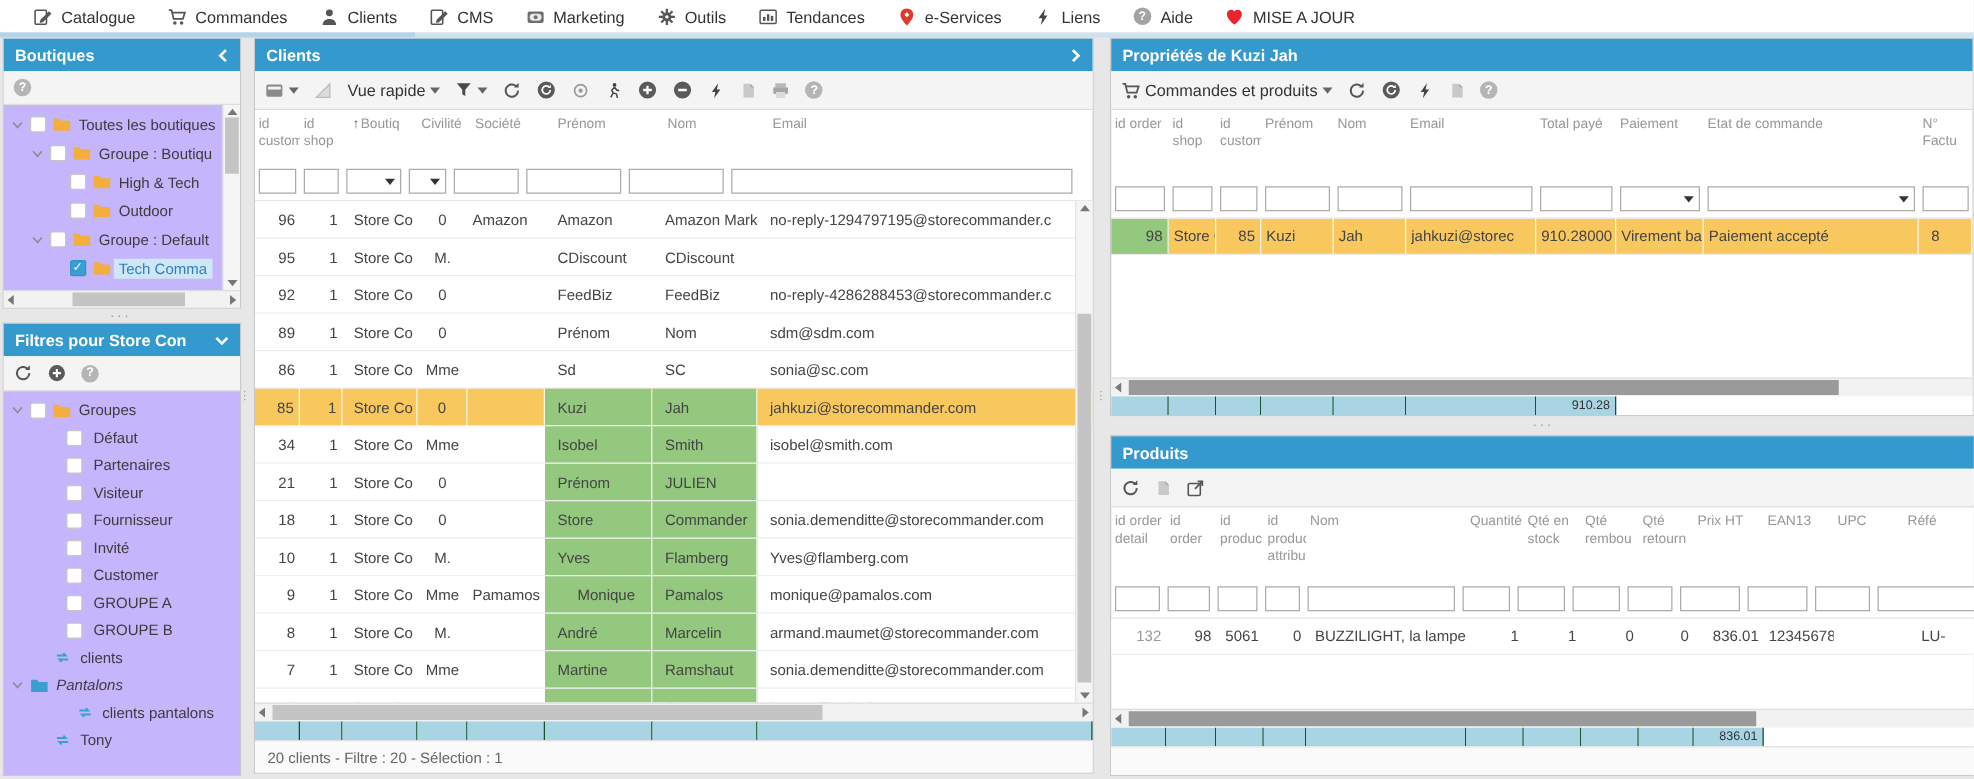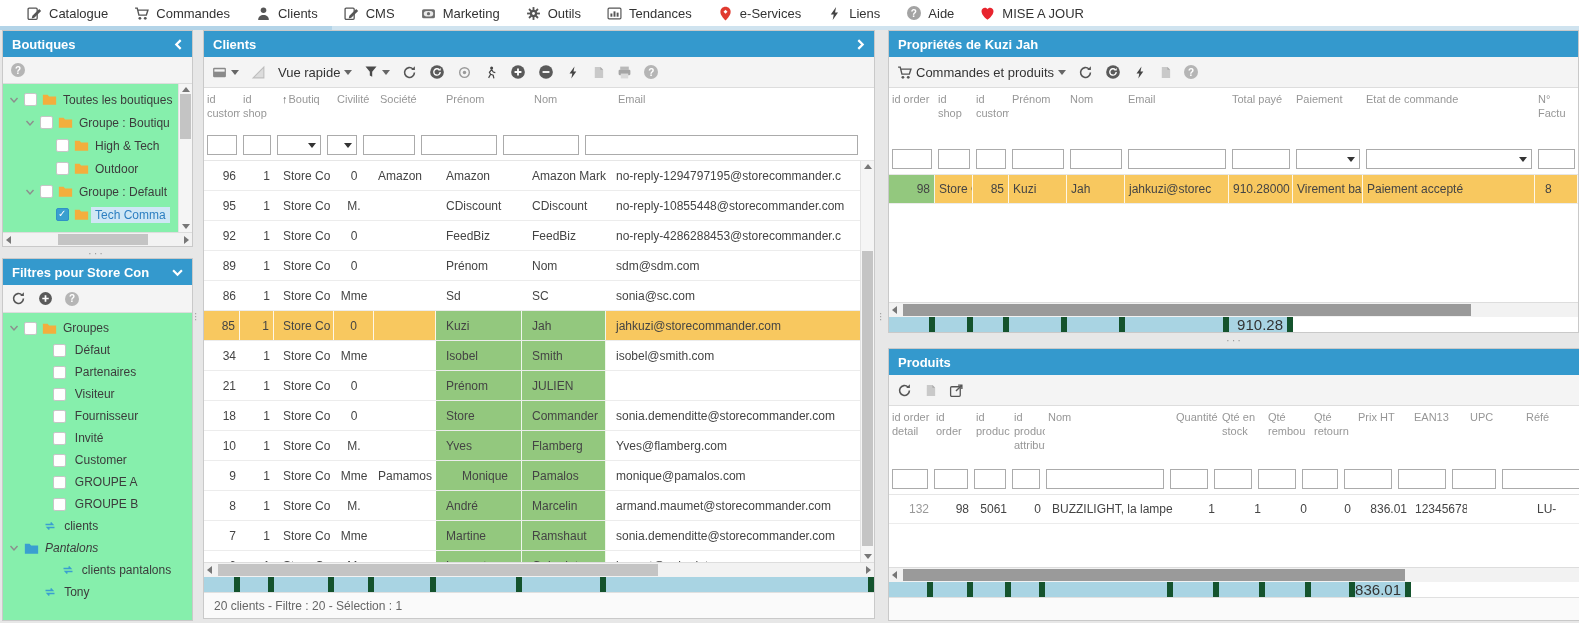--- a/index.html
+++ b/index.html
@@ -19,21 +19,21 @@
   
   .panel{background:#fff;border:1px solid #c9c9c9;display:flex;flex-direction:column;box-sizing:border-box;}
   .phead{height:26px;min-height:26px;background:#3499cd;color:#fff;font-size:13px;font-weight:bold;display:flex;align-items:center;padding:0 9px;}
   .pchev{margin-left:auto;display:flex;align-items:center;cursor:pointer;}
   .ptools{background:#f4f4f4;border-bottom:1px solid #ddd;display:flex;align-items:center;padding:0 8px;gap:12px;}
   .tbtn{display:inline-flex;align-items:center;gap:4px;cursor:pointer;}
   .tlbl{font-size:13px;color:#333;}
   .caret{width:0;height:0;border-left:4px solid transparent;border-right:4px solid transparent;border-top:5px solid #666;display:inline-block;}
 
   
-  .tree{flex:1;position:relative;overflow:hidden;padding-top:4px;background:#86efac;}
+  .tree{flex:1;position:relative;overflow:hidden;padding-top:4px;background:#c4b5fd;}
   .trowi{display:flex;align-items:center;cursor:pointer;white-space:nowrap;overflow:hidden;color:#3c3c3c;}
   #boutiques .trowi{height:23px;width:178px;}
   #filtres .trowi{height:22px;}
   .tchev{width:15px;flex:none;visibility:hidden;display:inline-flex;align-items:center;}
   .tchev.show{visibility:visible;}
   .tcb{width:13px;height:13px;border:1px solid #c6c6c6;border-radius:2px;background:#fff;margin-right:5px;flex:none;display:none;position:relative;box-sizing:border-box;}
   .tcb.show{display:inline-block;}
   .tcb.checked{background:#3a9fd0;border-color:#3092c6;}
   .tcb.checked::after{content:"\2713";color:#fff;font-size:10px;position:absolute;left:1px;top:-1px;}
   .tico{width:17px;flex:none;display:inline-flex;align-items:center;}
@@ -62,21 +62,21 @@
   .fsel .caret{border-top-color:#333;}
   .rows{flex:1;overflow:hidden;position:relative;}
   .trow{display:flex;align-items:stretch;border-bottom:1px solid #ececec;font-size:12px;color:#444;background:#fff;}
   .tc{display:flex;align-items:center;overflow:hidden;white-space:nowrap;padding:0 4px;box-sizing:border-box;flex:none;}
   .num{justify-content:flex-end;}
   .ctr{justify-content:center;}
   .trow.sel{background:#f8c85f;}
   .trow.sel .tc{border-right:1px solid rgba(255,255,255,.85);}
   .tc.green{background:#93c87e;border-right:1px solid rgba(255,255,255,.85);}
   .sumrow{display:flex;height:15px;min-height:15px;background:#fff;}
-  .sc{background:#a9d4e3;border-right:6px solid #14532d;box-sizing:border-box;flex:none;font-size:15px;color:#333;display:flex;align-items:center;justify-content:flex-end;padding:0 4px;}
+  .sc{background:#a9d4e3;border-right:1px solid #14532d;box-sizing:border-box;flex:none;font-size:10px;color:#333;display:flex;align-items:center;justify-content:flex-end;padding:0 4px;}
   .statusbar{background:#fafafa;border-top:1px solid #e0e0e0;font-size:12px;color:#666;display:flex;align-items:center;padding:0 10px;}
 
   
   .cc1{width:36px;} .cc2{width:34px;} .cc3{width:60px;} .cc4{width:40px;} .cc5{width:62px;} .cc6{width:86px;} .cc7{width:84px;} .cc8{flex:1 1 auto;min-width:0;}
   #clients .trow{height:29px;min-height:29px;}
   #clients .rows .trow:first-child{margin-top:-12px;}
   #clients .hrow{height:44px;box-sizing:border-box;}
   #clients .rows{margin-right:0;}
   #clients .trow .tc:last-child{padding-left:10px;}
 
@@ -698,21 +698,20 @@
       </div>
 
       <div class="trow">
         <div class="tc cc1 num">95</div>
         <div class="tc cc2 num">1</div>
         <div class="tc cc3" style="padding-left:9px;">Store Co</div>
         <div class="tc cc4 ctr">M.</div>
         <div class="tc cc5"></div>
         <div class="tc cc6" style="padding-left:10px;">CDiscount</div>
         <div class="tc cc7" style="padding-left:10px;">CDiscount</div>
-        <div class="tc cc8">no-reply-10855448@storecommander.com</div>
       </div>
 
       <div class="trow">
         <div class="tc cc1 num">92</div>
         <div class="tc cc2 num">1</div>
         <div class="tc cc3" style="padding-left:9px;">Store Co</div>
         <div class="tc cc4 ctr">0</div>
         <div class="tc cc5"></div>
         <div class="tc cc6" style="padding-left:10px;">FeedBiz</div>
         <div class="tc cc7" style="padding-left:10px;">FeedBiz</div>

